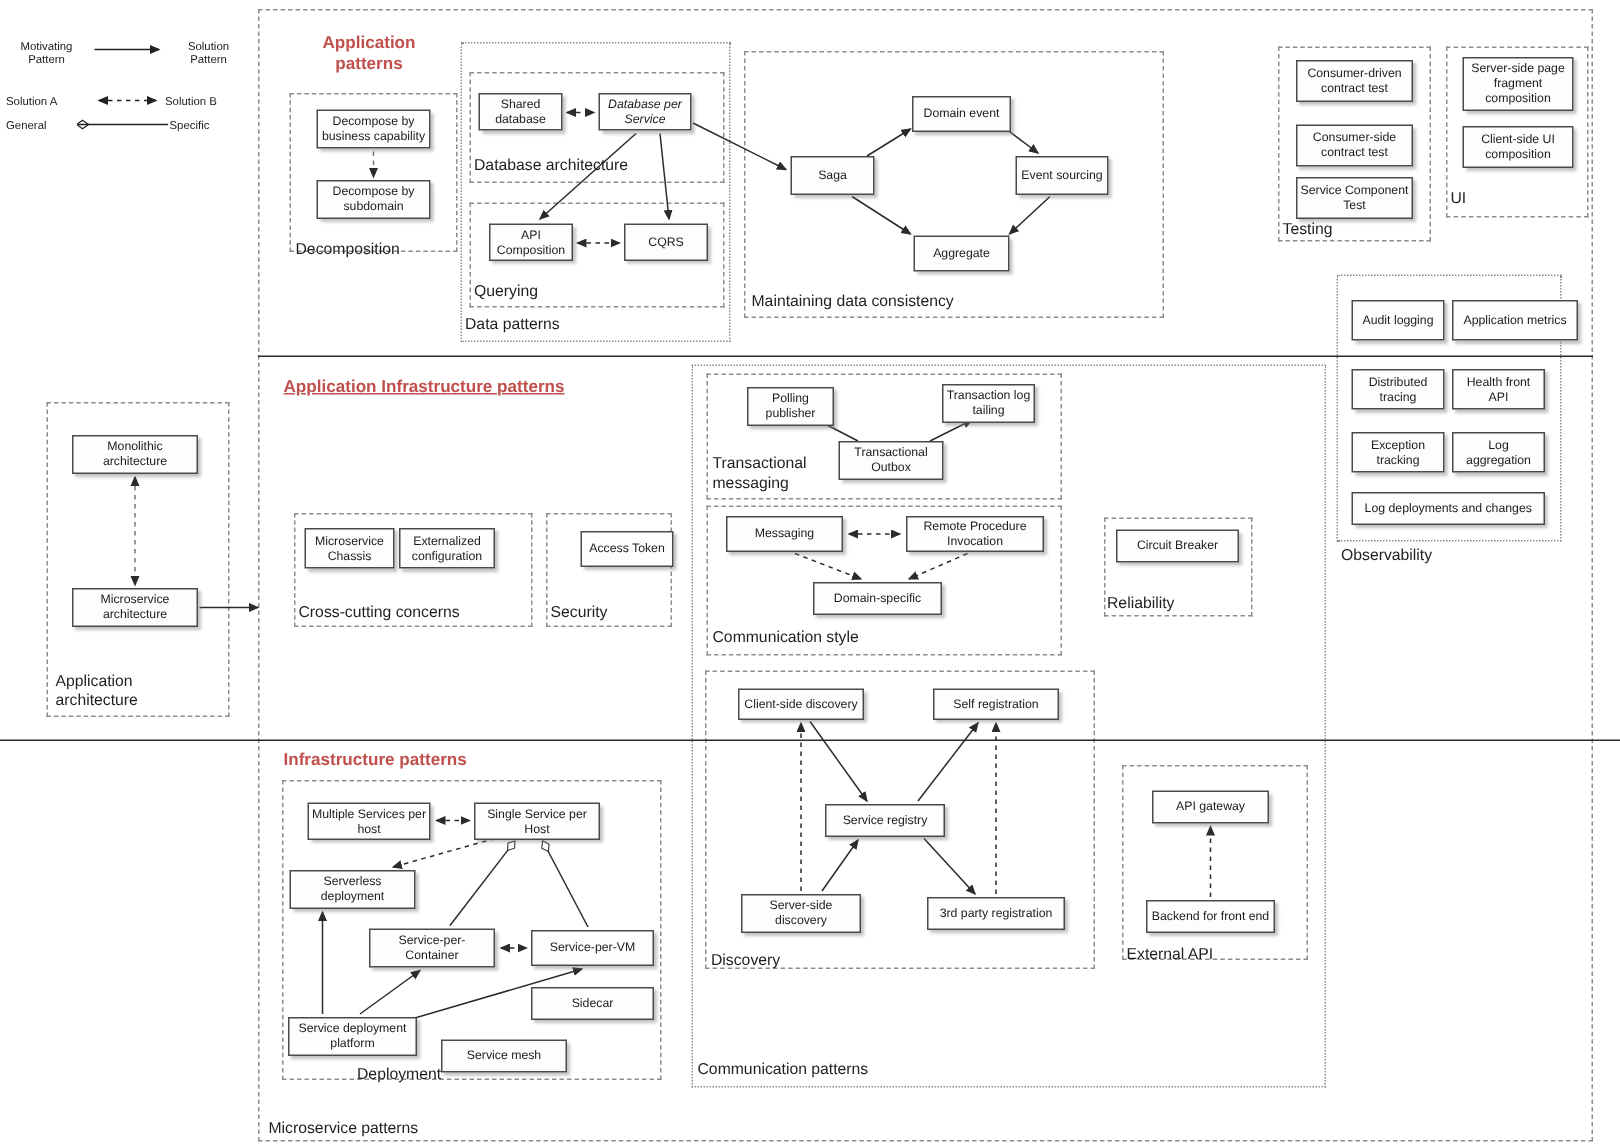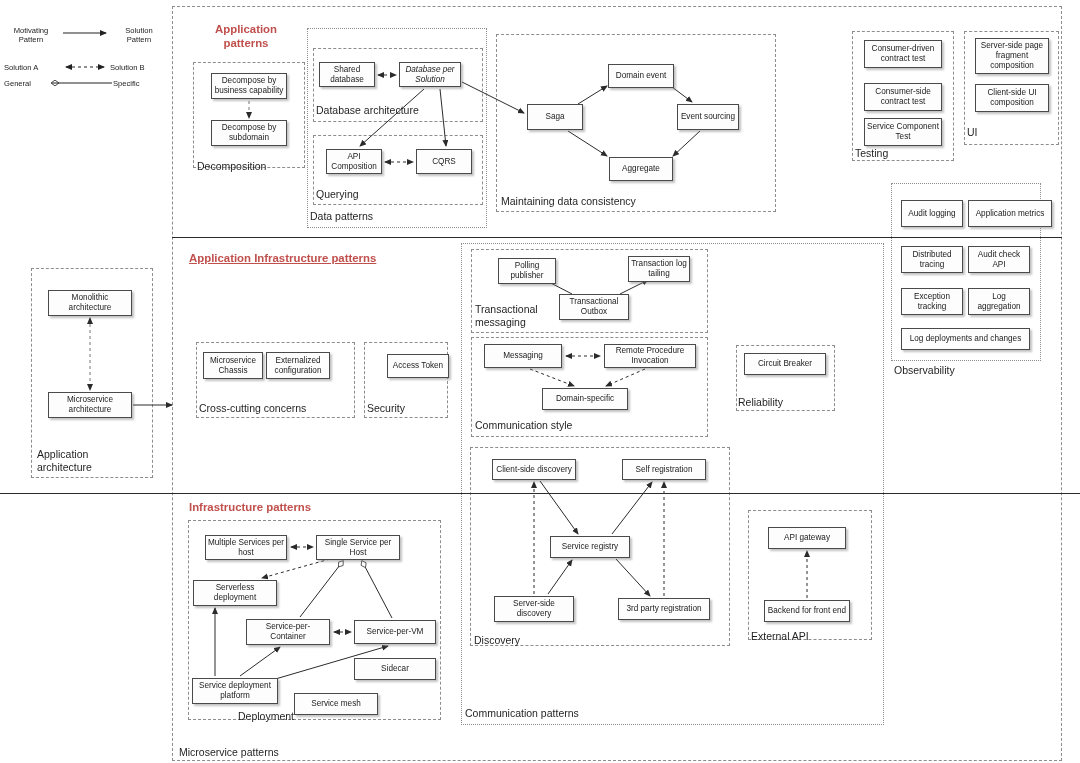--- a/index.html
+++ b/index.html
@@ -152,21 +152,21 @@
   <div class="grp-label" style="left:197px; top:160px;">Decomposition</div>
   <div class="pbox" style="left:211px; top:73px; width:76px; height:26px;">Decompose by business capability</div>
   <div class="pbox" style="left:211px; top:120px; width:76px; height:26px;">Decompose by subdomain</div>
 
   <div class="grp dotted" style="left:307px; top:28px; width:180px; height:200px;"></div>
   <div class="grp-label" style="left:310px; top:210px;">Data patterns</div>
 
   <div class="grp" style="left:313px; top:48px; width:170px; height:74px;"></div>
   <div class="grp-label" style="left:316px; top:104px;">Database architecture</div>
   <div class="pbox" style="left:319px; top:62px; width:56px; height:25px;">Shared database</div>
-  <div class="pbox" style="left:399px; top:62px; width:62px; height:25px; font-style:italic;">Database per Solution</div>
+  <div class="pbox" style="left:399px; top:62px; width:62px; height:25px; font-style:italic;">Database per Service</div>
 
   <div class="grp" style="left:313px; top:135px; width:170px; height:70px;"></div>
   <div class="grp-label" style="left:316px; top:188px;">Querying</div>
   <div class="pbox" style="left:326px; top:149px; width:56px; height:25px;">API Composition</div>
   <div class="pbox" style="left:416px; top:149px; width:56px; height:25px;">CQRS</div>
 
   <div class="grp" style="left:496px; top:34px; width:280px; height:178px;"></div>
   <div class="grp-label" style="left:501px; top:195px;">Maintaining data consistency</div>
   <div class="pbox" style="left:608px; top:64px; width:66px; height:24px;">Domain event</div>
   <div class="pbox" style="left:527px; top:104px; width:56px; height:26px;">Saga</div>
@@ -182,21 +182,21 @@
   <div class="grp" style="left:964px; top:31px; width:95px; height:114px;"></div>
   <div class="grp-label" style="left:967px; top:126px;">UI</div>
   <div class="pbox" style="left:975px; top:38px; width:74px; height:36px;">Server-side page fragment composition</div>
   <div class="pbox" style="left:975px; top:84px; width:74px; height:28px;">Client-side UI composition</div>
 
   <div class="grp dotted" style="left:891px; top:183px; width:150px; height:178px;"></div>
   <div class="grp-label" style="left:894px; top:364px;">Observability</div>
   <div class="pbox" style="left:901px; top:200px; width:62px; height:27px;">Audit logging</div>
   <div class="pbox" style="left:968px; top:200px; width:84px; height:27px;">Application metrics</div>
   <div class="pbox" style="left:901px; top:246px; width:62px; height:27px;">Distributed tracing</div>
-  <div class="pbox" style="left:968px; top:246px; width:62px; height:27px;">Audit check API</div>
+  <div class="pbox" style="left:968px; top:246px; width:62px; height:27px;">Health front API</div>
   <div class="pbox" style="left:901px; top:288px; width:62px; height:27px;">Exception tracking</div>
   <div class="pbox" style="left:968px; top:288px; width:62px; height:27px;">Log aggregation</div>
   <div class="pbox" style="left:901px; top:328px; width:129px; height:22px;">Log deployments and changes</div>
 
   <div class="grp" style="left:196px; top:342px; width:159px; height:76px;"></div>
   <div class="grp-label" style="left:199px; top:402px;">Cross-cutting concerns</div>
   <div class="pbox" style="left:203px; top:352px; width:60px; height:27px;">Microservice Chassis</div>
   <div class="pbox" style="left:266px; top:352px; width:64px; height:27px;">Externalized configuration</div>
 
   <div class="grp" style="left:364px; top:342px; width:84px; height:76px;"></div>

